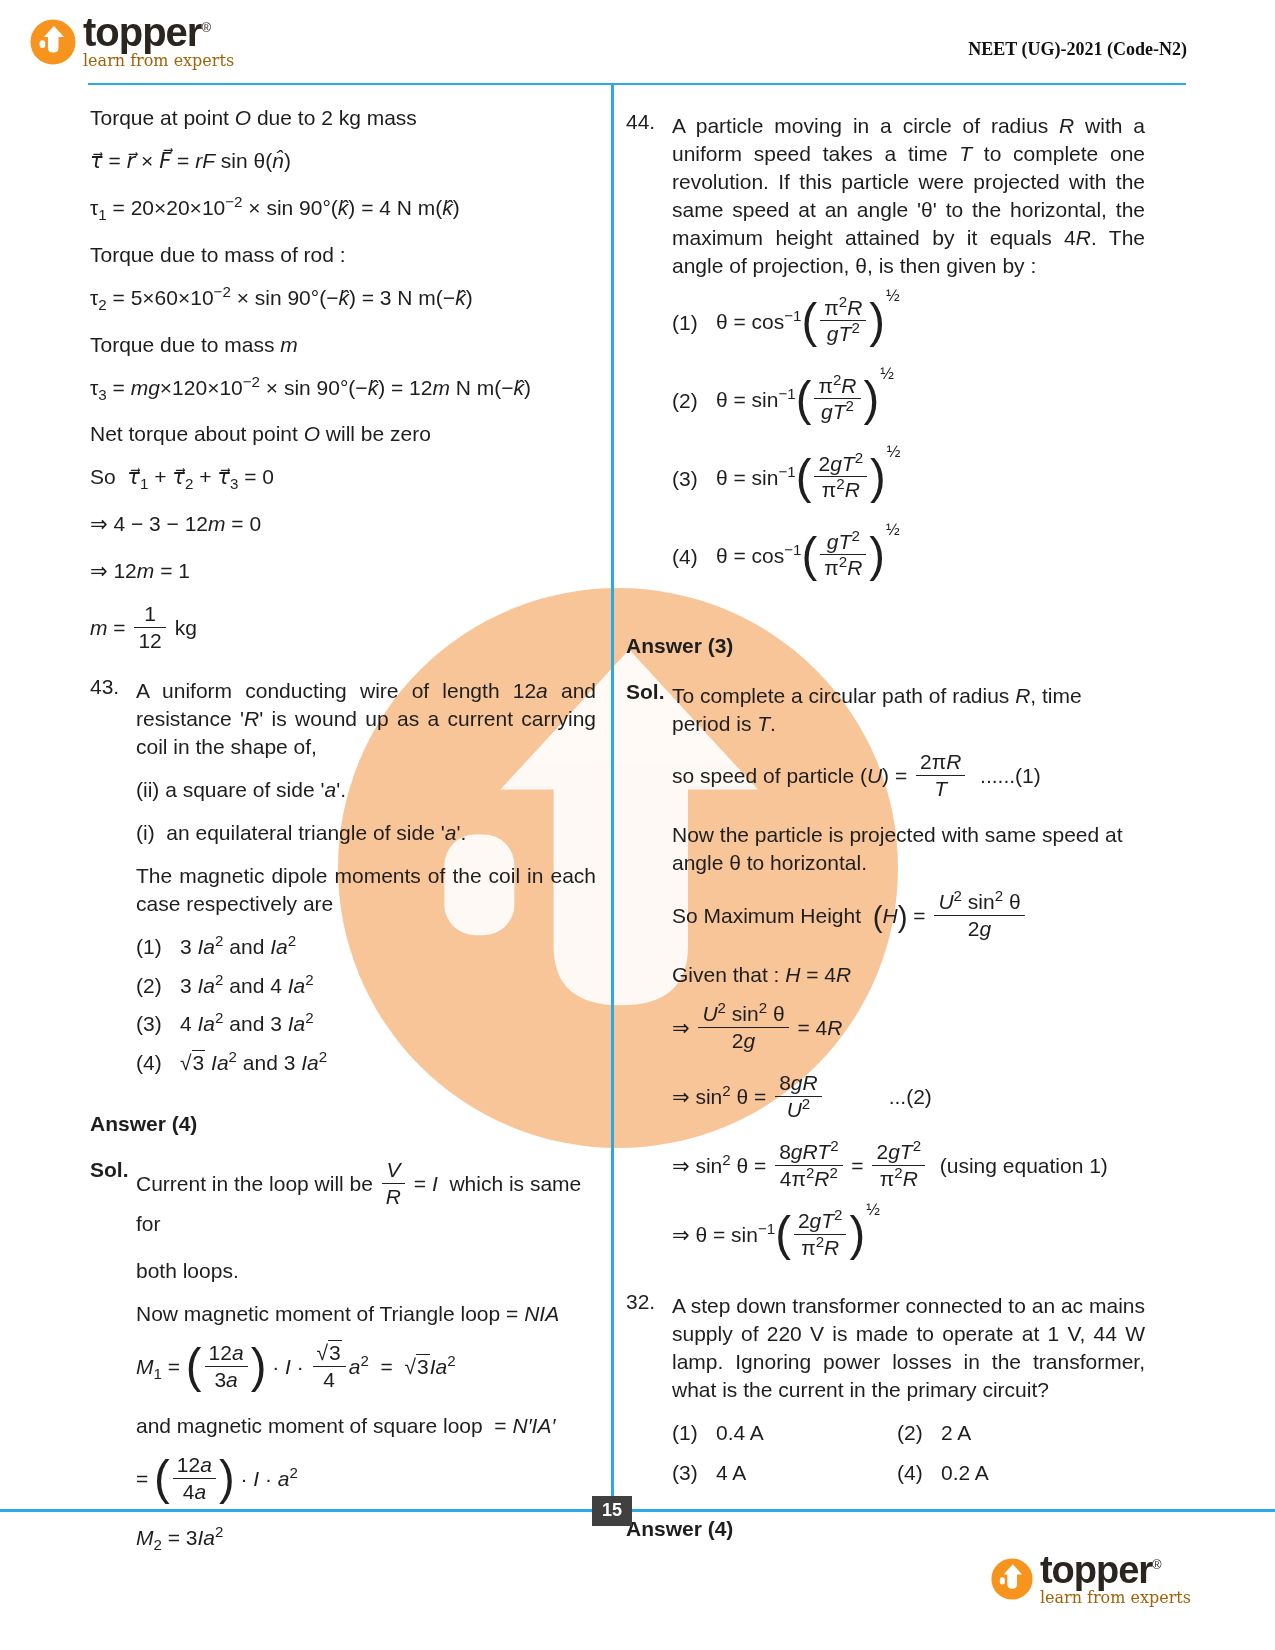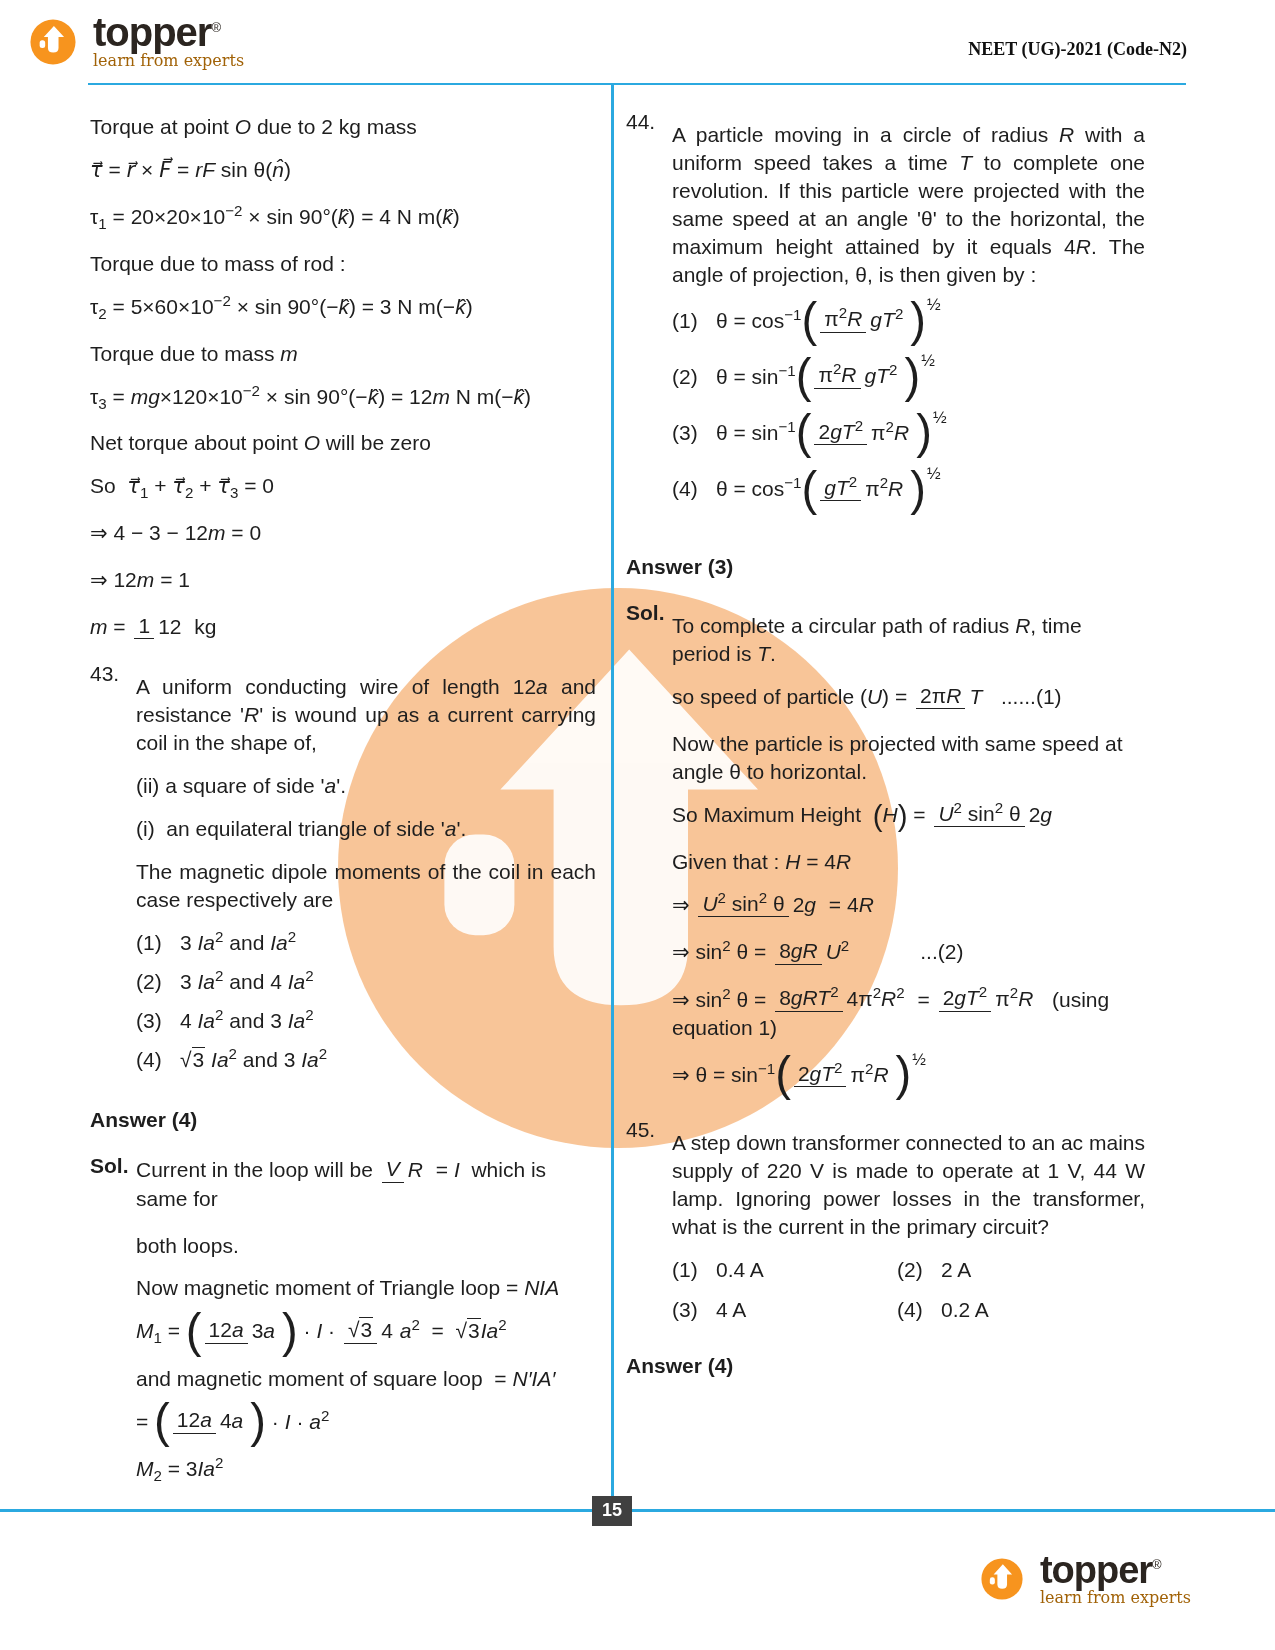--- a/index.html
+++ b/index.html
@@ -6,54 +6,54 @@
   body{
     width:1275px;height:1650px;position:relative;background:#ffffff;
     font-family:"Liberation Sans","DejaVu Sans",sans-serif;
     color:#1e1e1e;font-size:21px;line-height:1.33;overflow:hidden;
   }
   .page{position:absolute;inset:0}
   i{font-style:italic}
   sup,sub{font-size:0.72em;line-height:0}
   
   .header{position:absolute;top:12px;left:30px;right:88px;display:flex;justify-content:space-between;align-items:flex-start;z-index:3}
-  .brand{display:flex;align-items:center;gap:17px}
+  .brand{display:flex;align-items:center;gap:7px}
   .brand-mark{width:46px;height:46px;flex:none}
   .brand-name{font-size:40px;font-weight:800;letter-spacing:-1px;color:#2b2520;line-height:1;white-space:nowrap}
   .reg{font-size:13px;vertical-align:super;font-weight:400}
   .brand-tag{font-family:"DejaVu Serif","Liberation Serif",serif;color:#a16207;font-size:16px;text-align:right;margin-top:-2px}
   .header-title{font-family:"Liberation Serif","DejaVu Serif",serif;font-weight:700;font-size:18px;margin-top:26px;color:#101010;white-space:nowrap}
   
   .rule-top{position:absolute;top:83px;left:88px;width:1098px;height:2px;background:#2BA9E0;z-index:2}
   .divider-v{position:absolute;top:84px;left:611px;width:3px;height:1425px;background:#2BA9E0;z-index:2}
   .rule-bottom{position:absolute;top:1509px;left:0;width:100%;height:3px;background:#2BA9E0;z-index:2}
   .page-num{position:absolute;top:1496px;left:592px;width:40px;height:30px;background:#404040;color:#fff;
     font-weight:700;font-size:18px;display:flex;align-items:center;justify-content:center;z-index:4}
   
   .watermark{position:absolute;top:588px;left:338px;width:560px;height:560px;z-index:0;pointer-events:none}
   
   .columns{position:absolute;top:92px;left:0;width:1275px;display:flex;align-items:flex-start;z-index:1}
   .col-left{flex:0 0 612px;box-sizing:border-box;padding:8px 16px 0 90px}
   .col-right{flex:1;box-sizing:border-box;padding:8px 130px 0 14px}
-  p{margin:13px 0 15px}
+  p{margin:4px 0 15px}
   .just{text-align:justify}
   .m{margin:4px 0 19px}
   .question{display:flex;margin-top:8px}
   .qnum{flex:0 0 46px}
   .qbody{flex:1;min-width:0}
   .opt{display:flex;margin:11px 0}
   .onum{flex:0 0 44px}
   .optgrid{display:grid;grid-template-columns:225px 1fr;row-gap:12px;margin-top:12px;margin-bottom:6px}
   .optgrid .opt{margin:0}
   .answer{font-weight:700;margin:22px 0 18px}
   .solrow{display:flex;margin-top:4px}
   .sol-label{flex:0 0 46px;font-weight:700}
   .sol-body{flex:1;min-width:0}
   
-  .frac{display:inline-flex;flex-direction:row;text-align:center;vertical-align:middle;line-height:1.12;margin:0 3px;position:relative;top:-2px}
+  .frac{display:inline-flex;flex-direction:column;text-align:center;vertical-align:middle;line-height:1.12;margin:0 3px;position:relative;top:-2px}
   .frac .num{border-bottom:1.6px solid #222;padding:0 4px 1px}
   .frac .den{padding:1px 4px 0}
   .bp{font-size:2.25em;font-weight:300;vertical-align:middle;line-height:0;position:relative;top:-2px}
   .mp{font-size:1.4em;font-weight:300;vertical-align:middle;line-height:0}
   .pw{font-size:0.78em;vertical-align:top;position:relative;top:-0.75em;margin-left:1px}
   .sq .sqb{border-top:1.4px solid #222;padding:0 1px}
   .tail{margin-left:64px}
   .math-opt{align-items:center;margin:18px 0 28px}
   
   .footer-brand{position:absolute;right:84px;bottom:42px;z-index:3}
@@ -235,21 +235,21 @@
                 <span class="den">π<sup>2</sup><i>R</i></span>
               </span> &nbsp;(using equation 1)</p>
           <p class="m">⇒ θ = sin<sup>−1</sup><span class="bp">(</span><span class="frac">
                 <span class="num">2<i>gT</i><sup>2</sup></span>
                 <span class="den">π<sup>2</sup><i>R</i></span>
               </span><span class="bp">)</span><span class="pw">½</span></p>
         </div>
       </div>
 
       <div class="question">
-        <span class="qnum">45.</span>
+        <span class="qnum">32.</span>
         <div class="qbody">
           <p class="just">A step down transformer connected to an ac mains supply of 220 V is made to operate at 1 V, 44 W lamp. Ignoring power losses in the transformer, what is the current in the primary circuit?</p>
           <div class="optgrid">
             <div class="opt">
                 <span class="onum">(1)</span>
                 <span>0.4 A</span>
               </div>
             <div class="opt">
                 <span class="onum">(2)</span>
                 <span>2 A</span>

